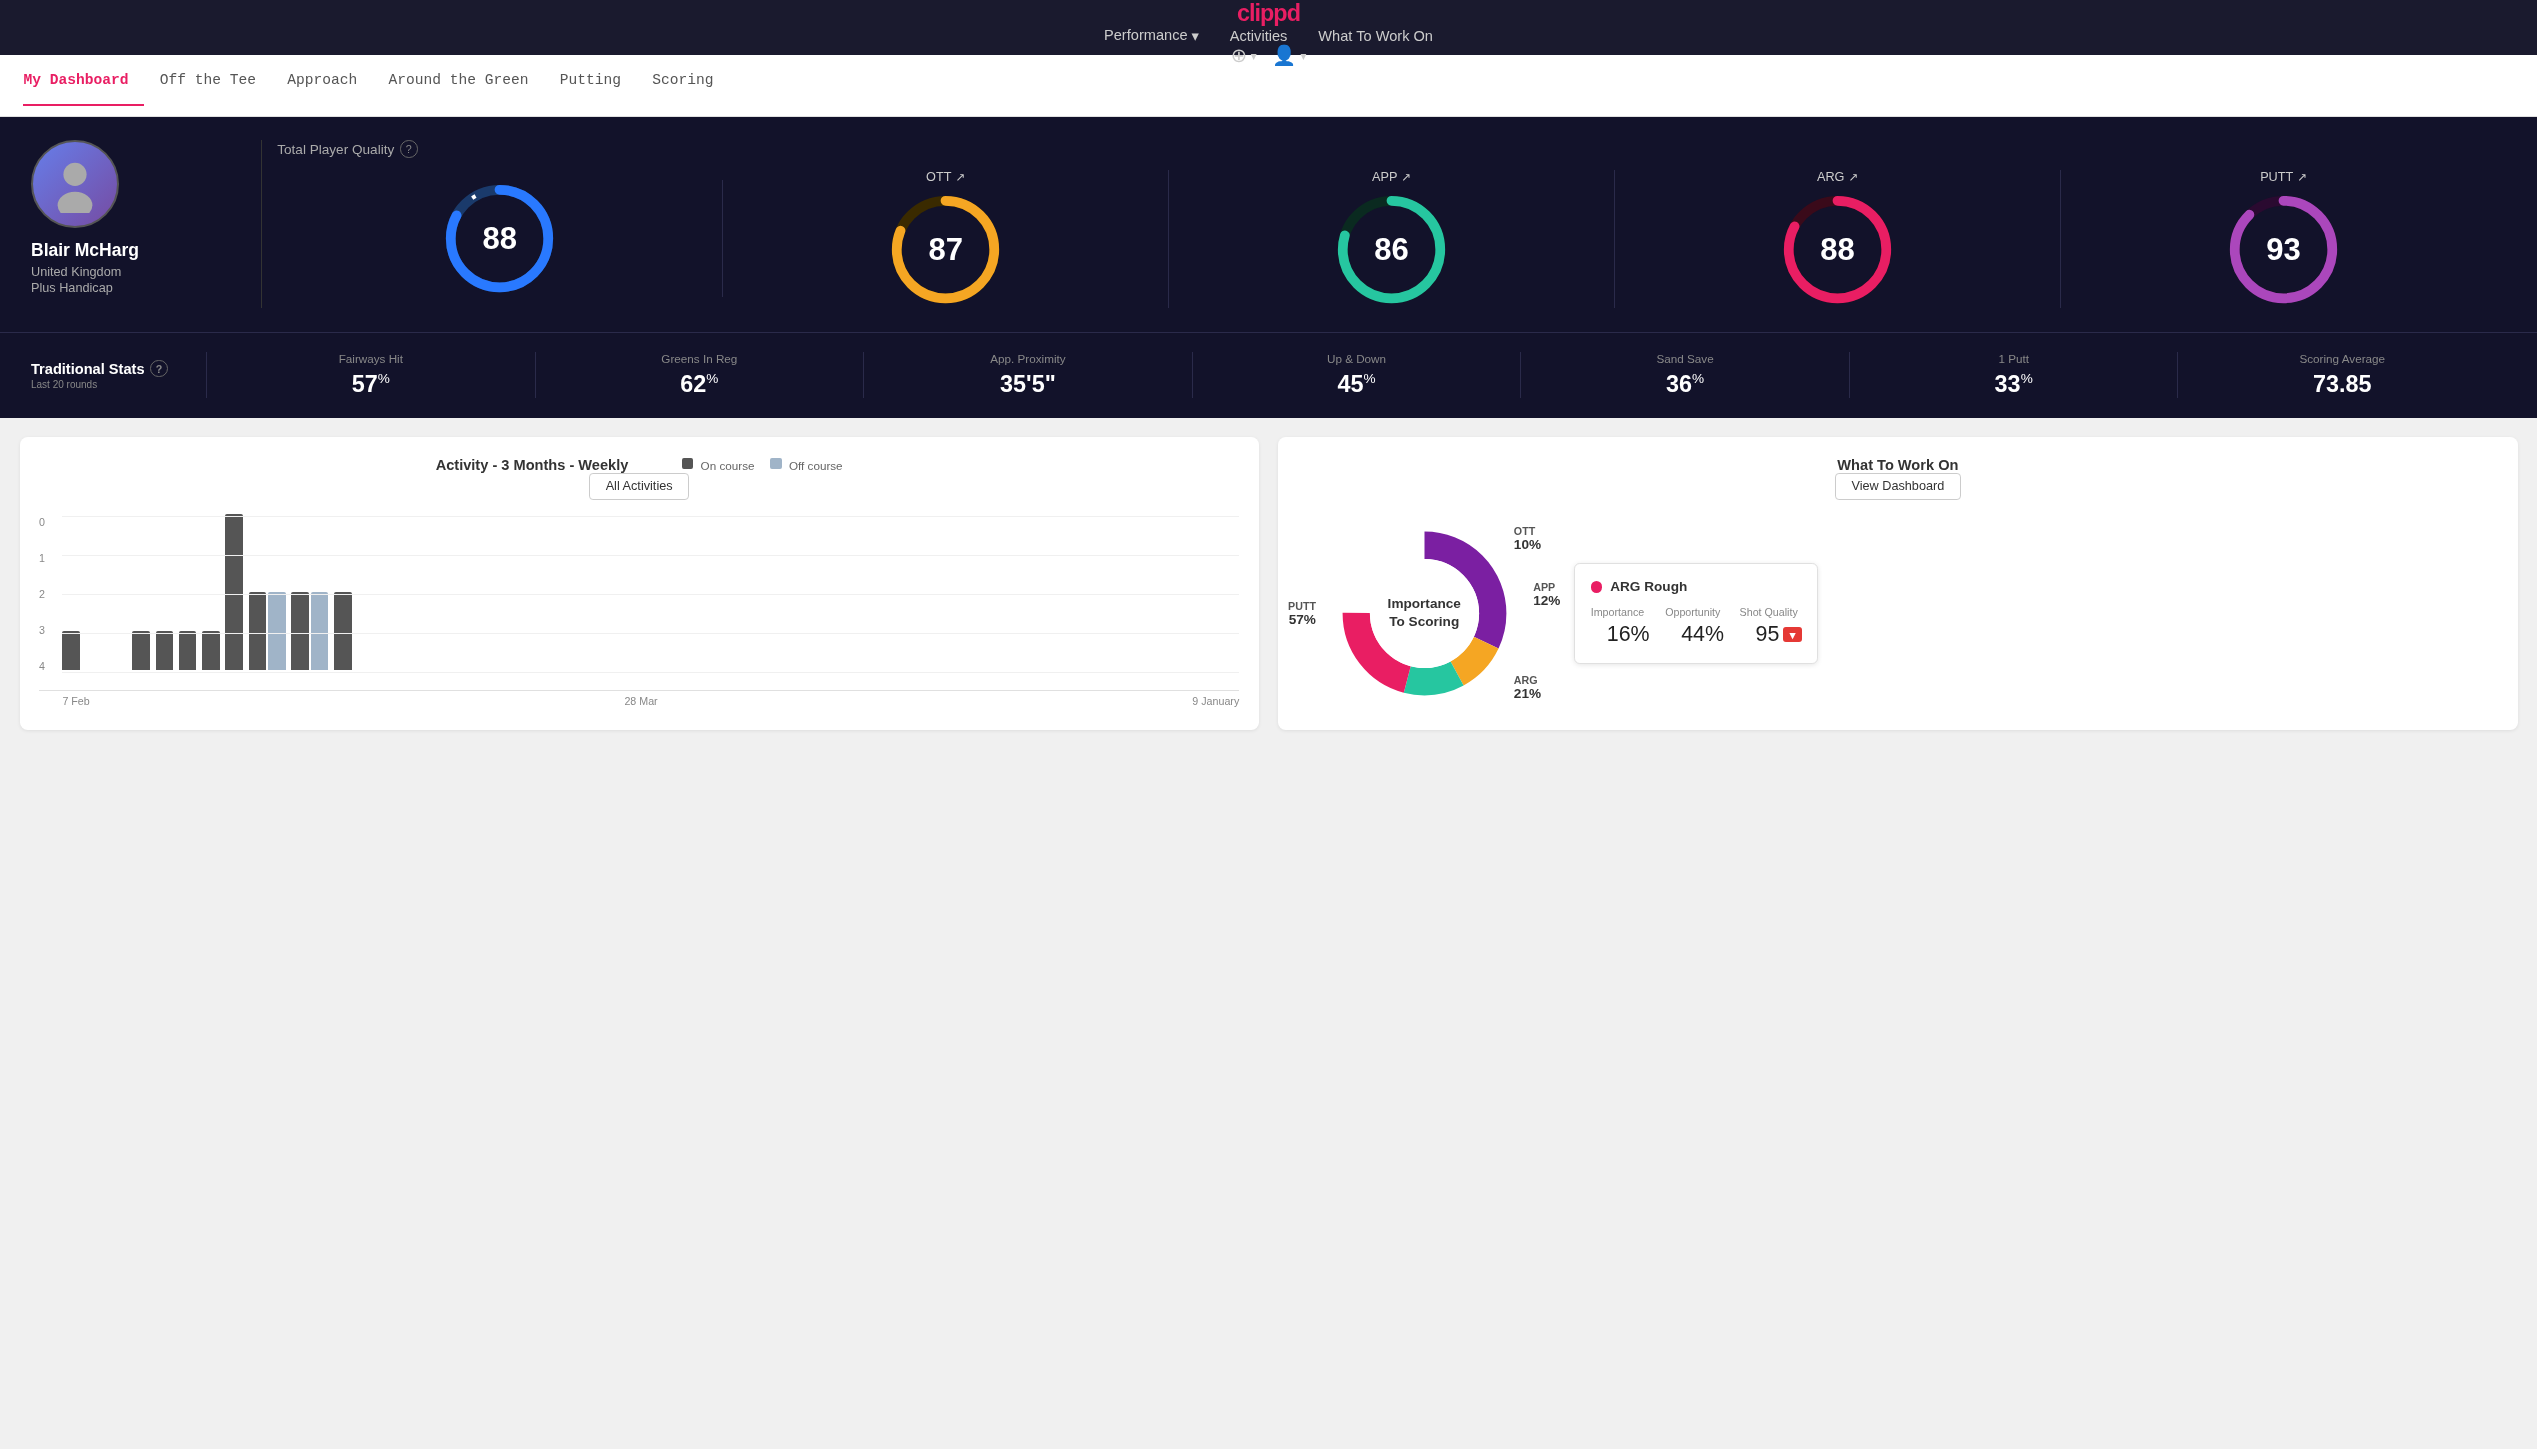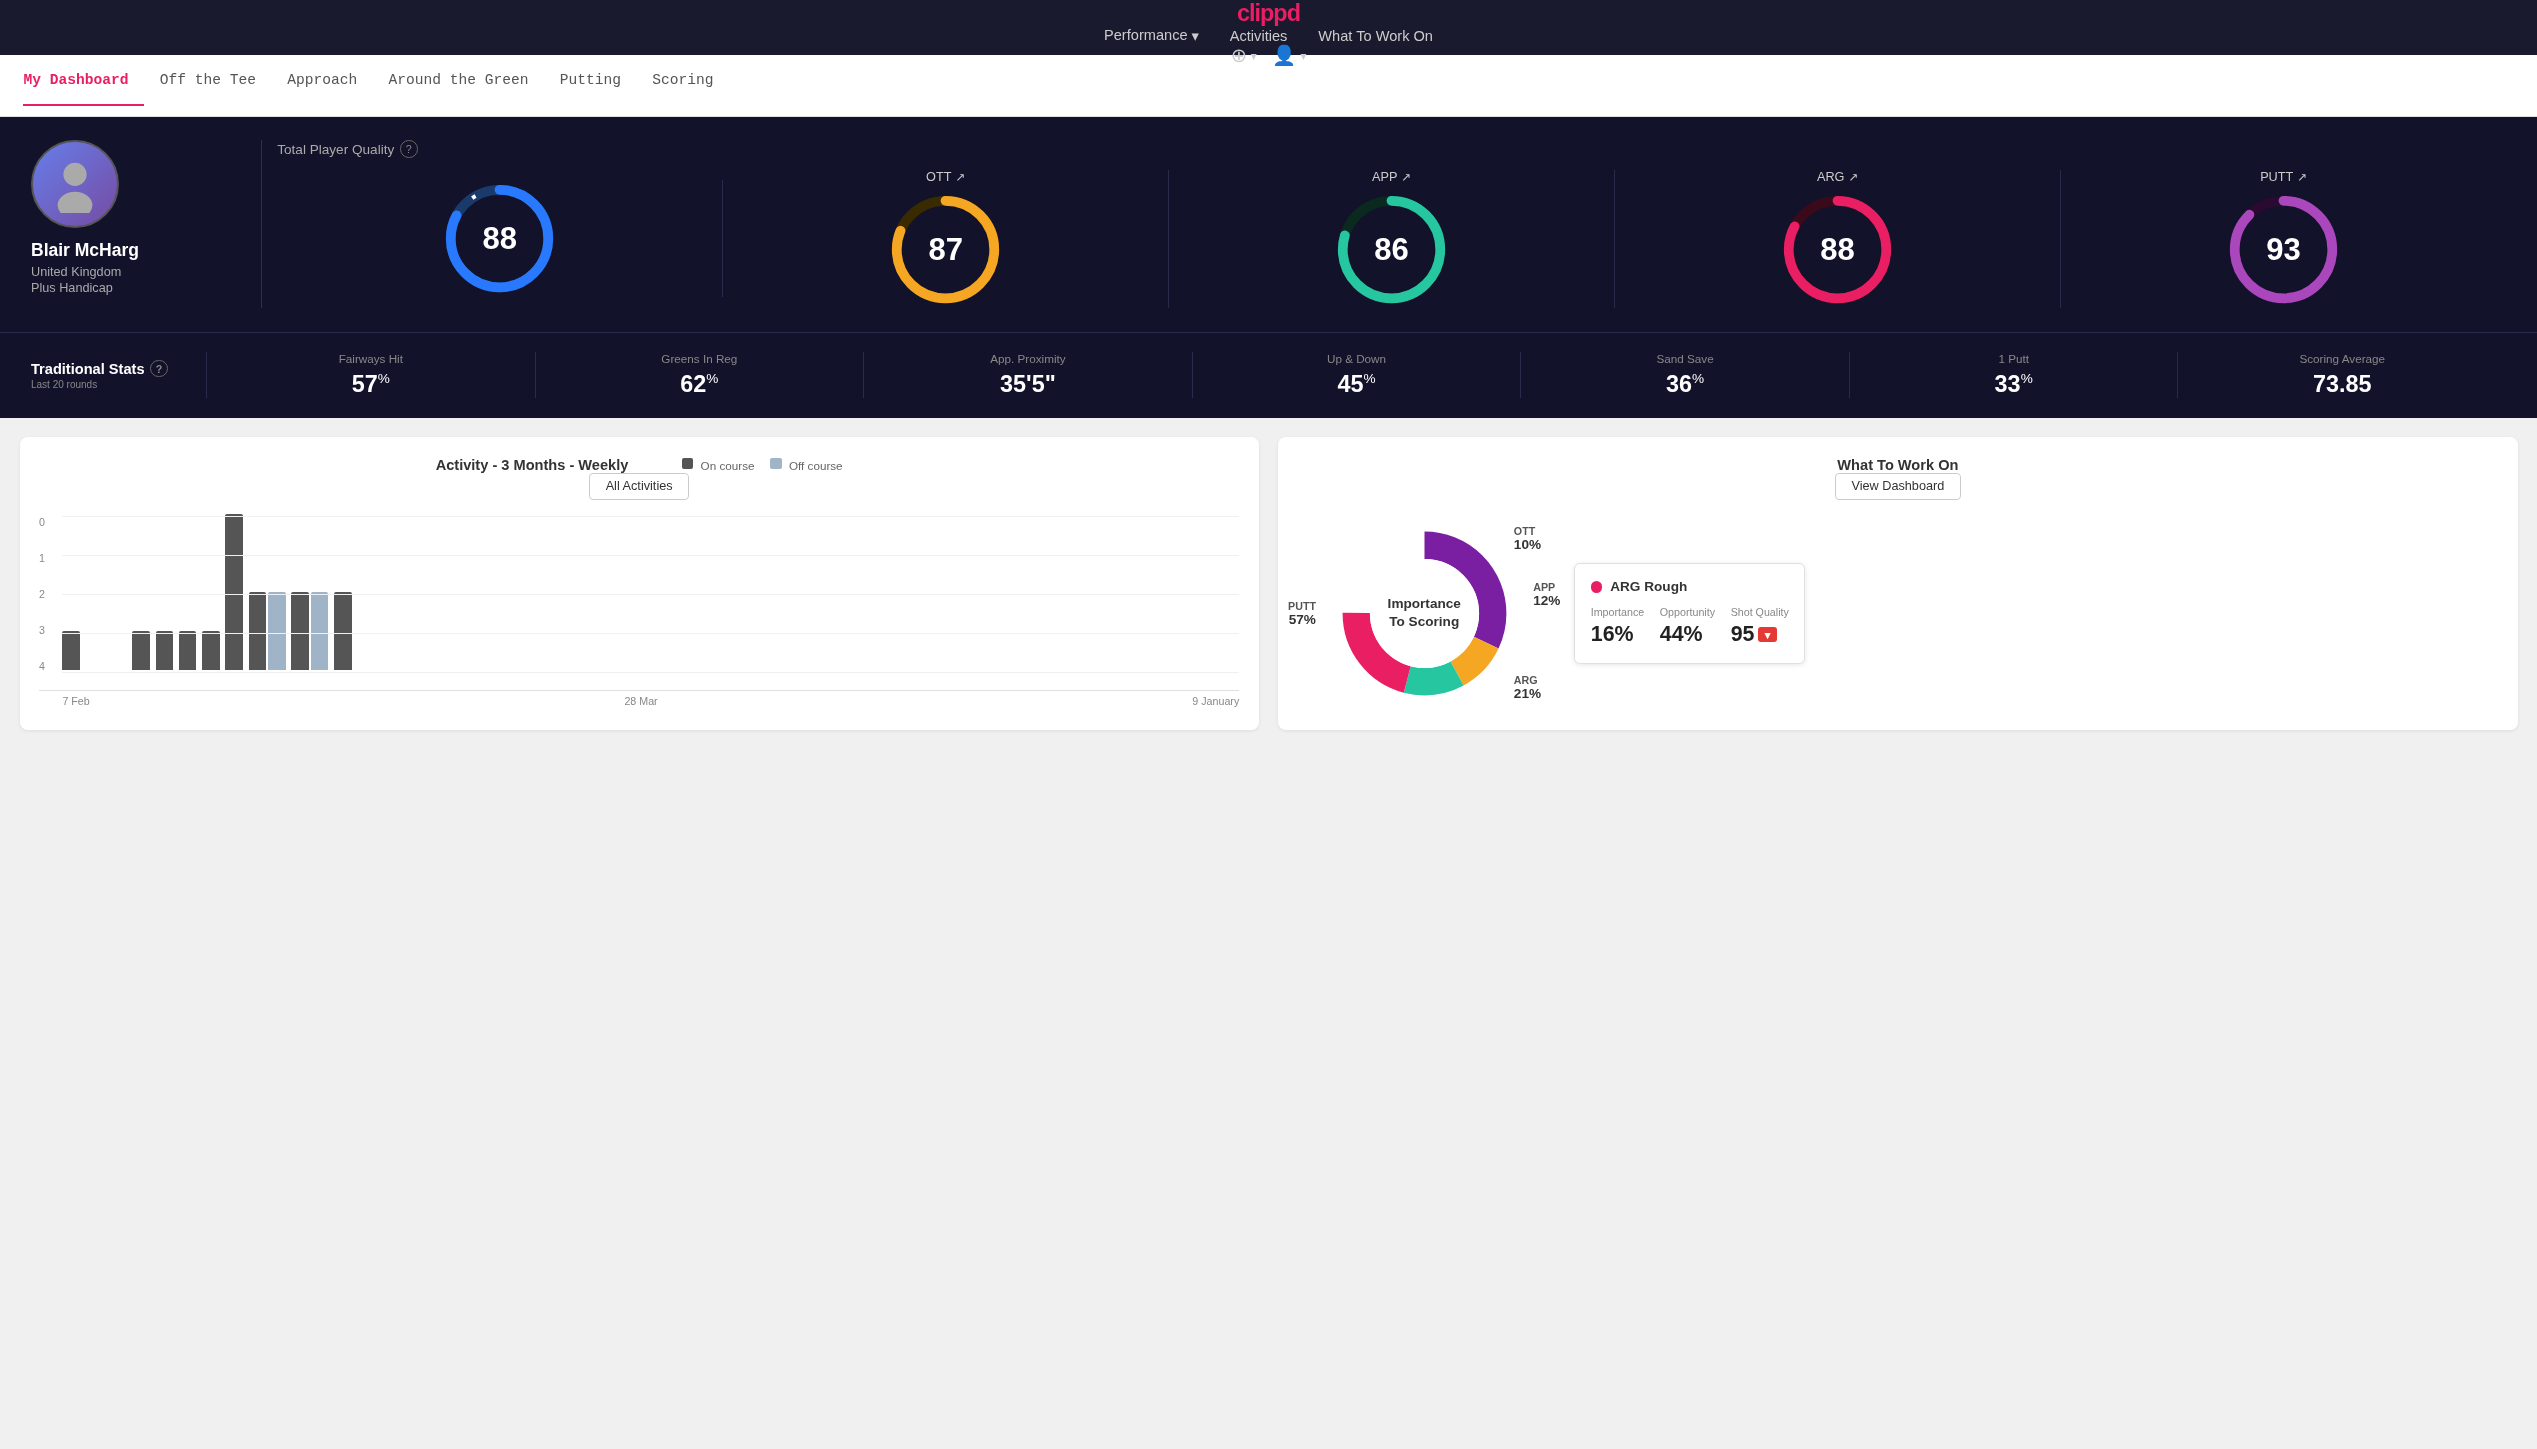--- a/index.html
+++ b/index.html
@@ -382,25 +382,26 @@
       display: flex;
       gap: 15.6px;
     }
     .detail-metric-label {
       font-size: 10.7px;
       color: #888;
       margin-bottom: 3.9px;
     }
     .detail-metric-value {
       font-size: 21.4px;
-      font-weight: 700;
+      font-weight: 400;
       color: #222;
       display: flex;
       align-items: center;
       gap: 3.9px;
+      margin-left: 16px;
     }
     .down-badge {
       background: #e53935;
       color: #fff;
       font-size: 10.7px;
       padding: 1.9px 3.9px;
       border-radius: 2.9px;
     }
   </style>
 </head>

